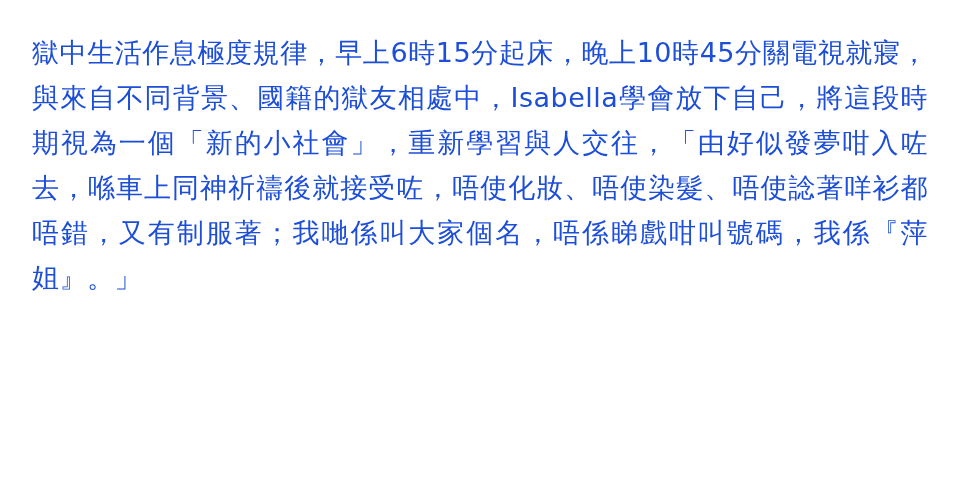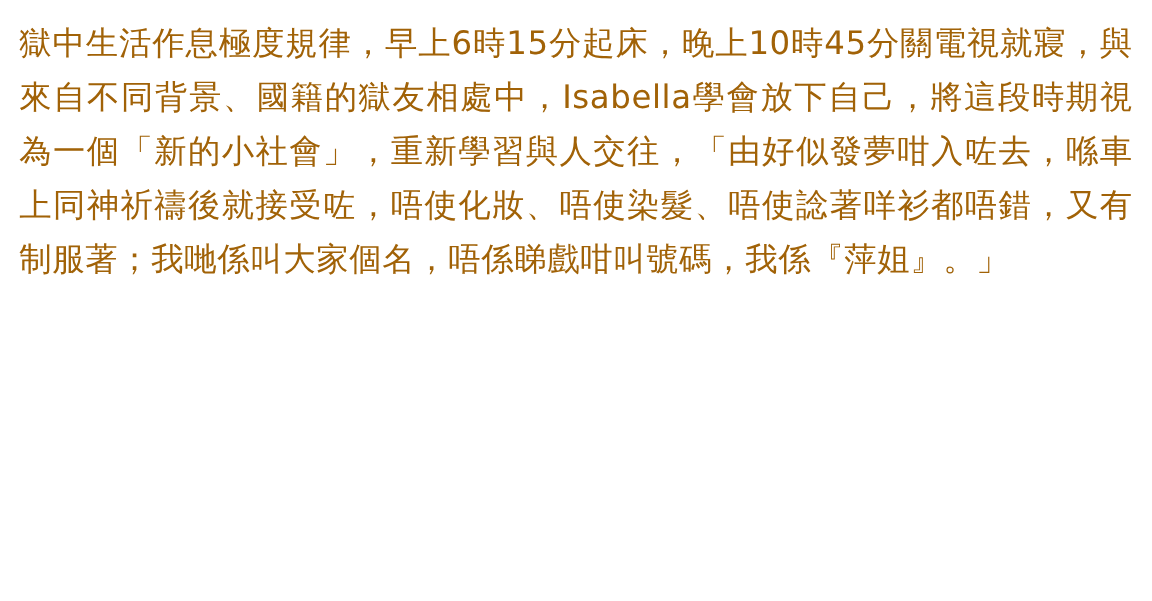--- a/index.html
+++ b/index.html
@@ -19,22 +19,22 @@
   }
   .article {
     display: block;
   }
   .para {
     font-size: 27px;
     line-height: 45px;
     letter-spacing: 0.5px;
     text-align: justify;
     text-justify: inter-character;
-    margin: 0;
-    color: #a16207;
+    margin: 16px;
+    color: #1d4ed8;
     word-break: break-all;
   }
   .para + .para {
     margin-top: 28px;
   }
 </style>
 </head>
 <body>
 
 <div class="page">

